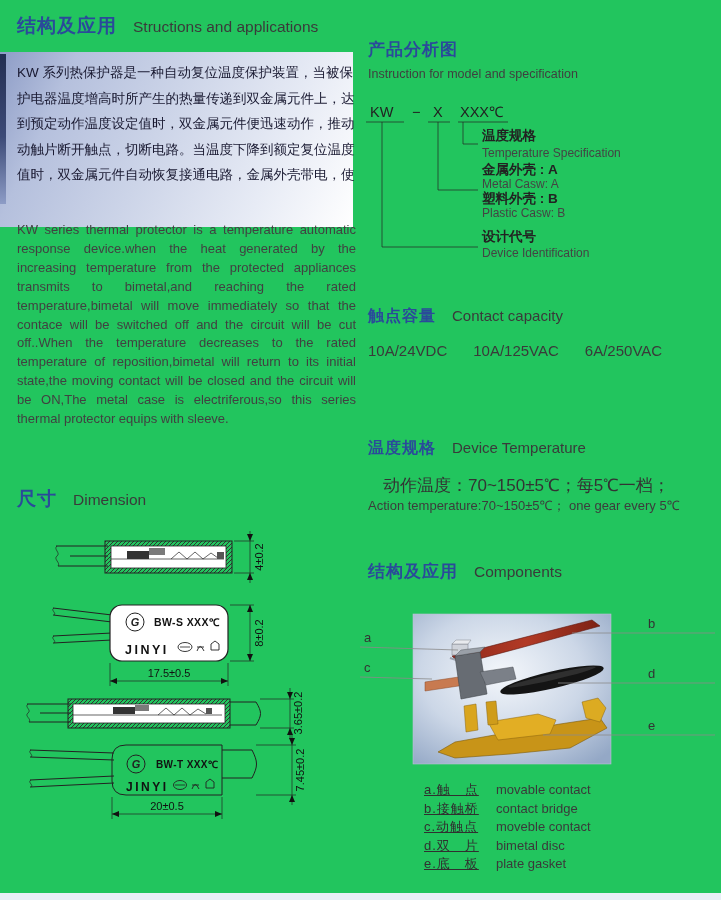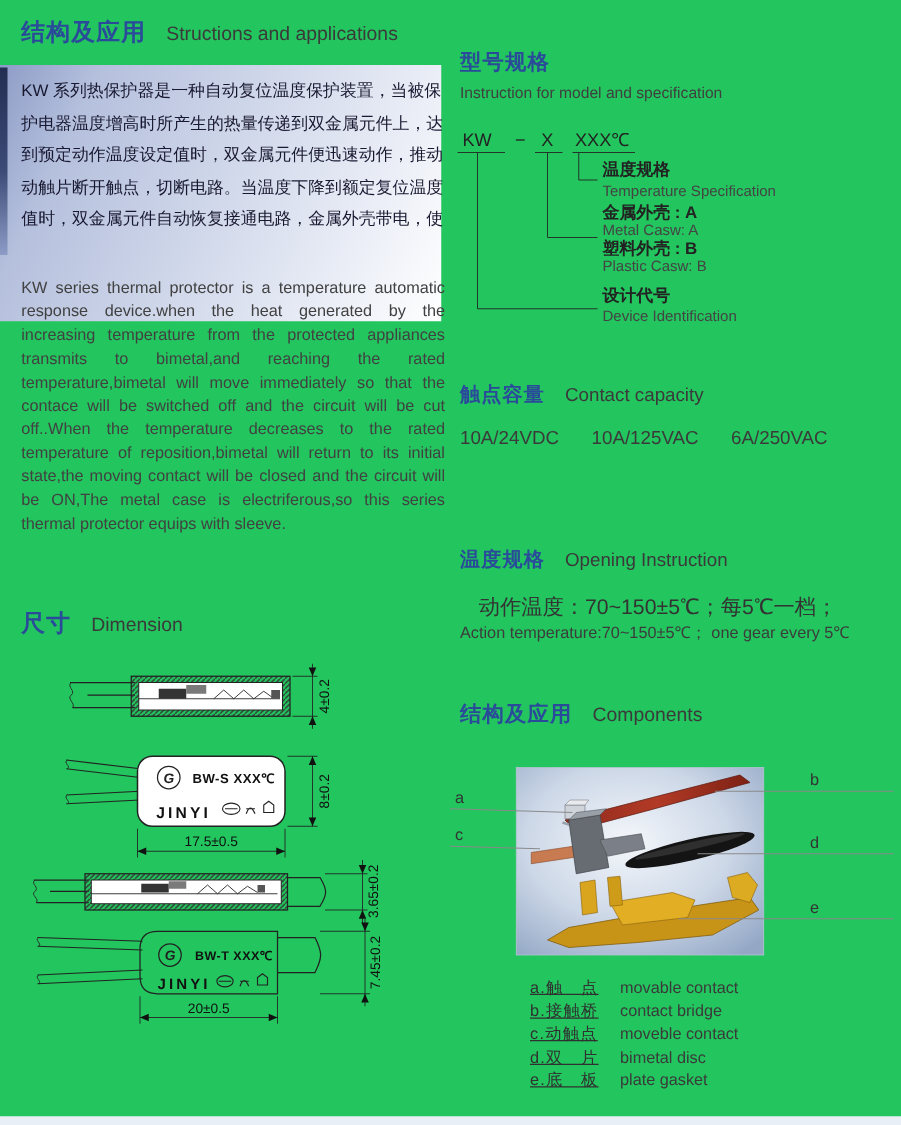--- a/index.html
+++ b/index.html
@@ -9,21 +9,21 @@
   }
   .abs{position:absolute;}
   
   .sec-head{display:flex; align-items:baseline; gap:16px; white-space:nowrap;}
   .head-zh{color:#2a4a9a; font-weight:bold; font-size:19px; letter-spacing:1px;}
   .head-zh.sm{font-size:17px;}
   .head-en{color:#3a3a3a; font-size:15.5px;}
   .sub-en{color:#3f3f3f; font-size:12.5px;}
   
   .cn-block{
-    left:0; top:52px; width:353px; height:205px;
+    left:0; top:52px; width:353px; height:175px;
     background:linear-gradient(115deg,#8d9cc6 0%,#b5c0dd 18%,#ccd4e8 45%,#e7ebf5 75%,#ffffff 100%);
     box-sizing:border-box; padding:8px 0 0 17px;
   }
   .cn-block::before{
     content:""; position:absolute; left:0; top:2px; width:6px; height:150px;
     background:linear-gradient(to bottom,#232e52 0%,#3c4a77 55%,#8d9cc6 100%);
   }
   .cn-line{font-size:13.5px; line-height:25.5px; color:#181830; white-space:nowrap;}
   .en-par{
     left:17px; top:221px; width:339px; font-size:13px; line-height:18.9px;
@@ -169,21 +169,21 @@
       <line class="thin" x1="104" y1="274" x2="104" y2="296"></line>
       <line class="thin" x1="214" y1="274" x2="214" y2="296"></line>
       <line class="thin" x1="104" y1="291" x2="214" y2="291"></line>
       <polygon points="111,288 111,294 104,291" fill="#111"></polygon>
       <polygon points="207,288 207,294 214,291" fill="#111"></polygon>
       <text class="dimtxt" x="159" y="287" font-size="12" text-anchor="middle">20±0.5</text>
     </g>
   </svg>
 
   <div class="abs" style="left:368px; top:38px;">
-    <div class="head-zh sm">型号规格</div>
+    <div class="head-zh sm">产品分析图</div>
     <div class="sub-en" style="margin-top:6px;">Instruction for model and specification</div>
   </div>
 
   <svg class="abs" style="left:360px; top:100px;" width="355" height="170" viewBox="0 0 355 170">
     <text x="10" y="17" font-size="14.5" fill="#222">KW</text>
     <text x="52" y="17" font-size="14.5" fill="#222">−</text>
     <text x="73" y="17" font-size="14.5" fill="#222">X</text>
     <text x="100" y="17" font-size="14.5" fill="#222">XXX℃</text>
     <path class="thin" d="M6,22 H44 M68,22 H90 M98,22 H148"></path>
     <path class="thin" d="M103,22 V44 H118"></path>
@@ -204,21 +204,21 @@
     <span class="head-en" style="font-size:15px;">Contact capacity</span>
   </div>
   <div class="abs ratings">
     <span>10A/24VDC</span>
     <span>10A/125VAC</span>
     <span>6A/250VAC</span>
   </div>
 
   <div class="abs sec-head" style="left:368px; top:438px;">
     <span class="head-zh sm" style="font-size:16px;">温度规格</span>
-    <span class="head-en" style="font-size:15px;">Opening Instruction</span>
+    <span class="head-en" style="font-size:15px;">Device Temperature</span>
   </div>
   <div class="abs temp-line-zh">动作温度：70~150±5℃；每5℃一档；</div>
   <div class="abs temp-line-en">Action temperature:70~150±5℃； one gear every 5℃</div>
 
   <div class="abs sec-head" style="left:368px; top:560px;">
     <span class="head-zh sm">结构及应用</span>
     <span class="head-en">Components</span>
   </div>
 
   <svg class="abs" style="left:360px; top:606px;" width="355" height="168" viewBox="0 0 355 168">

